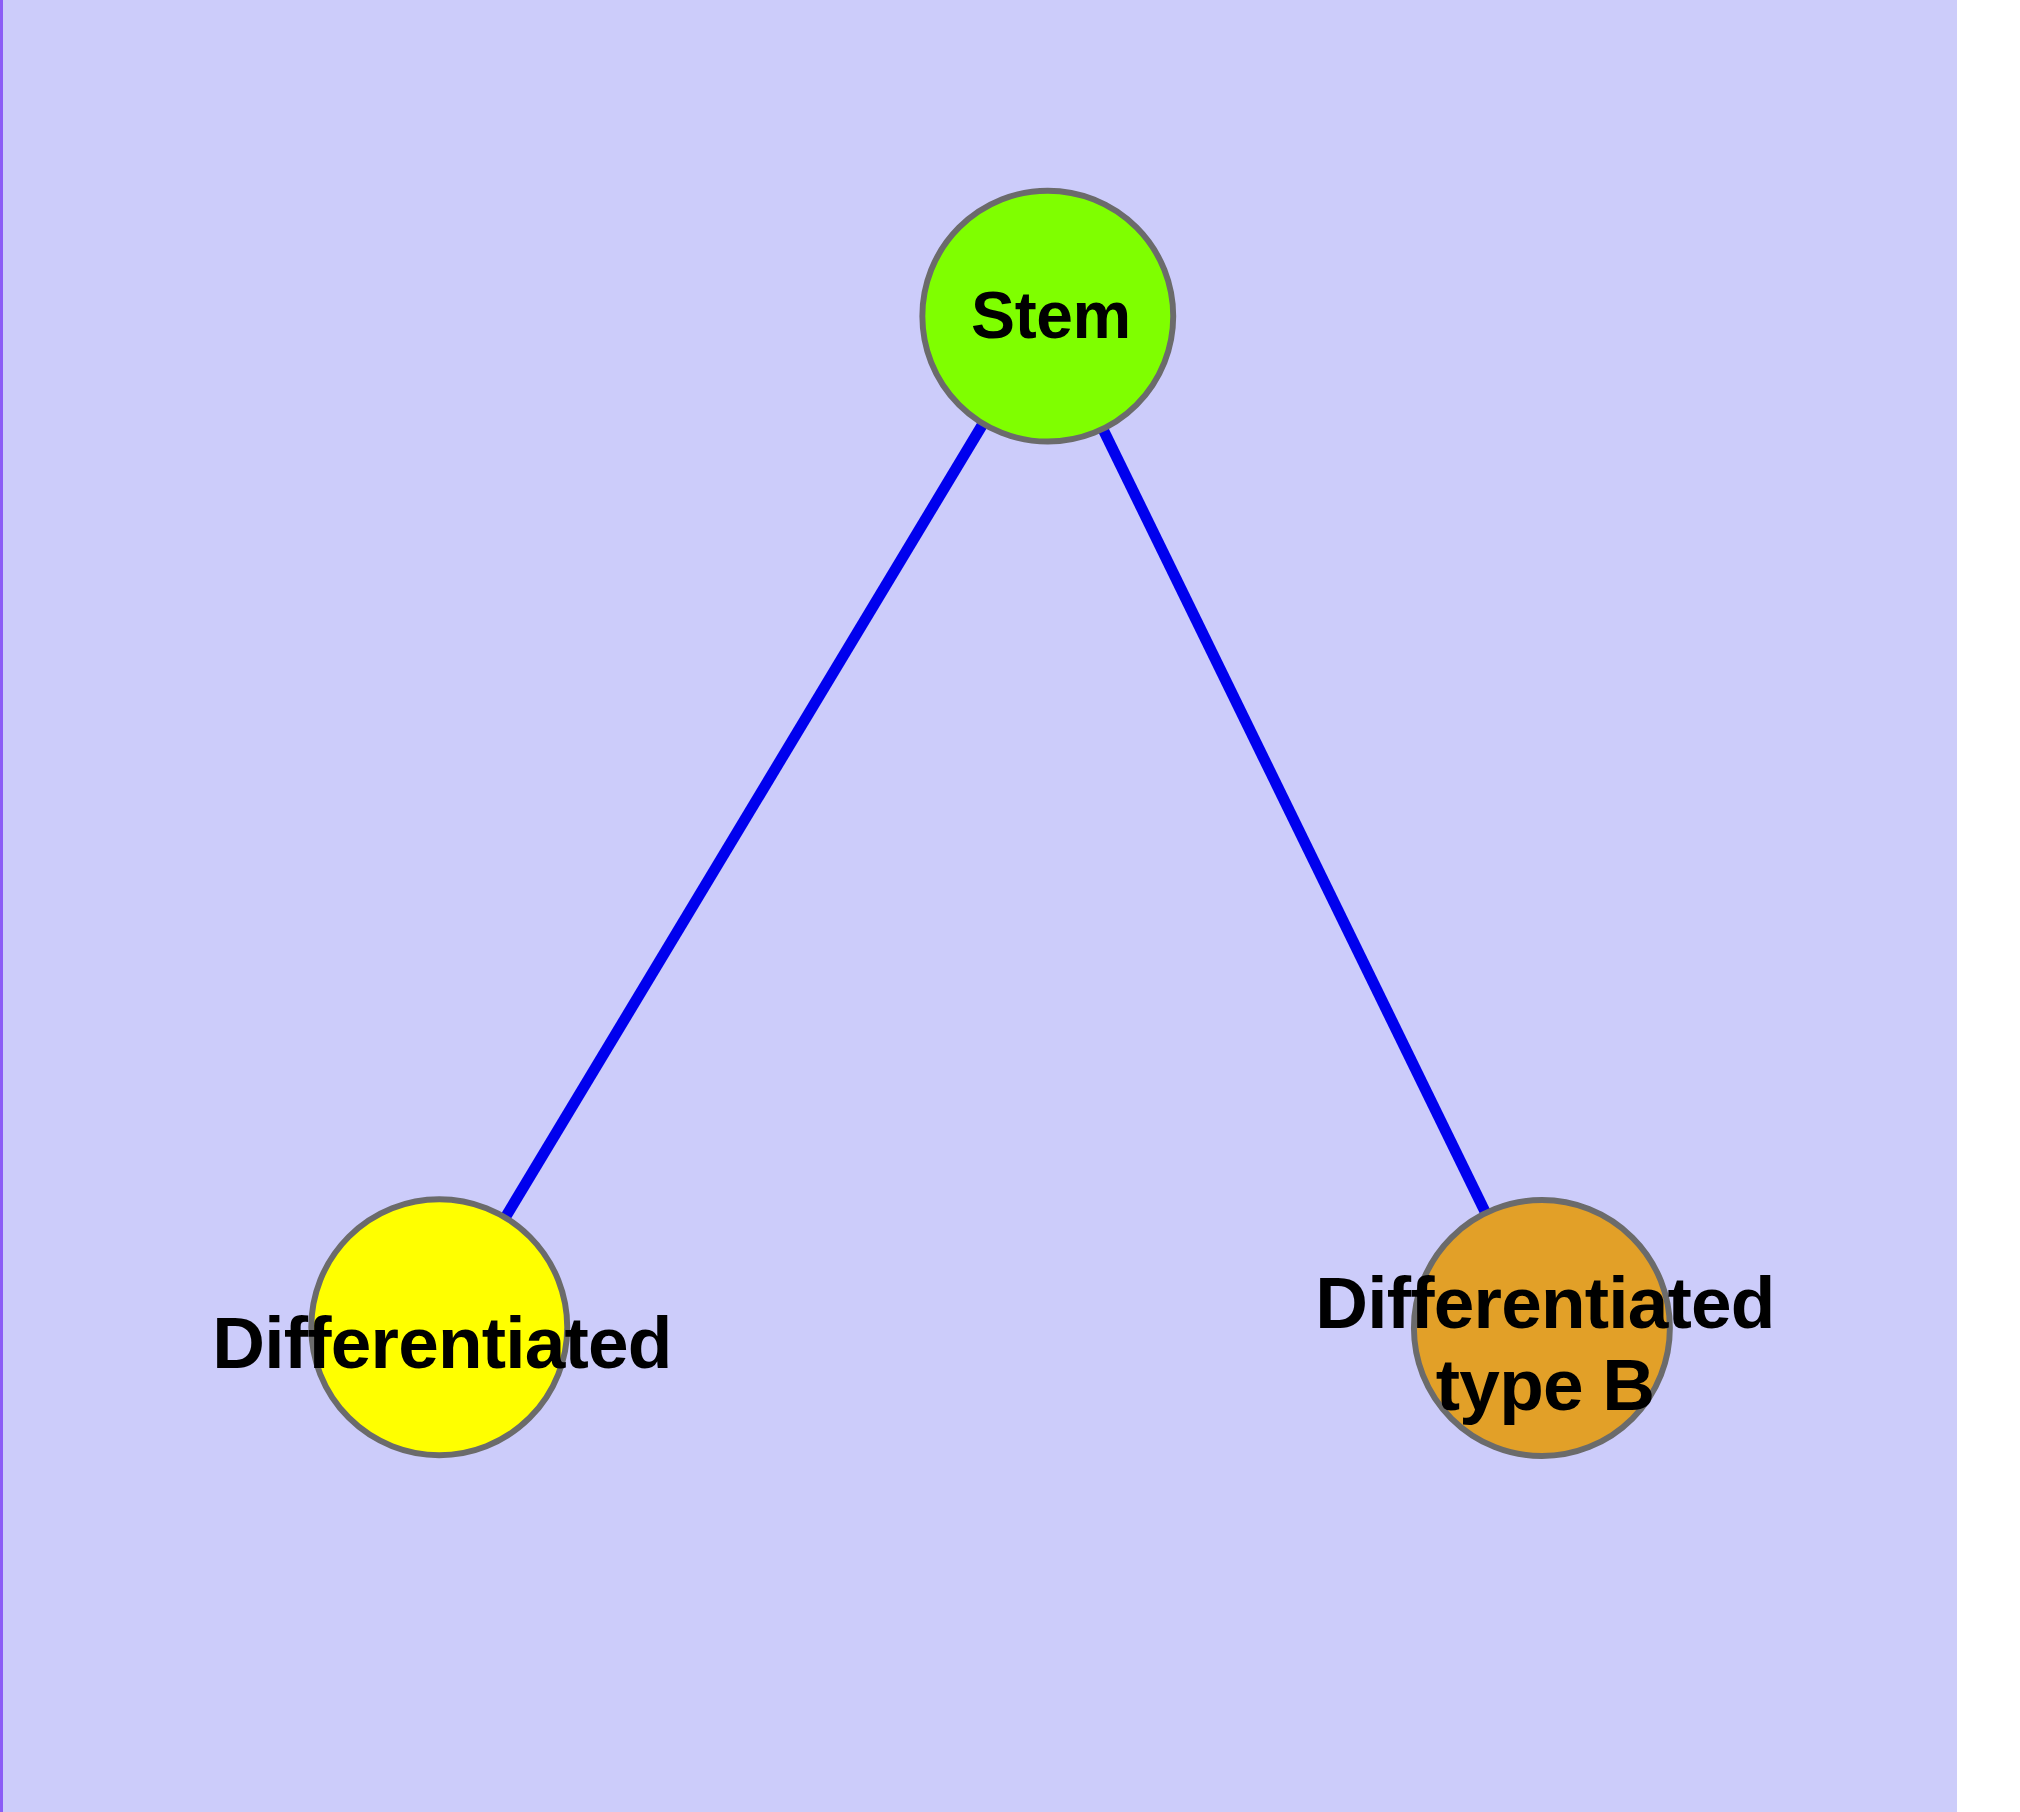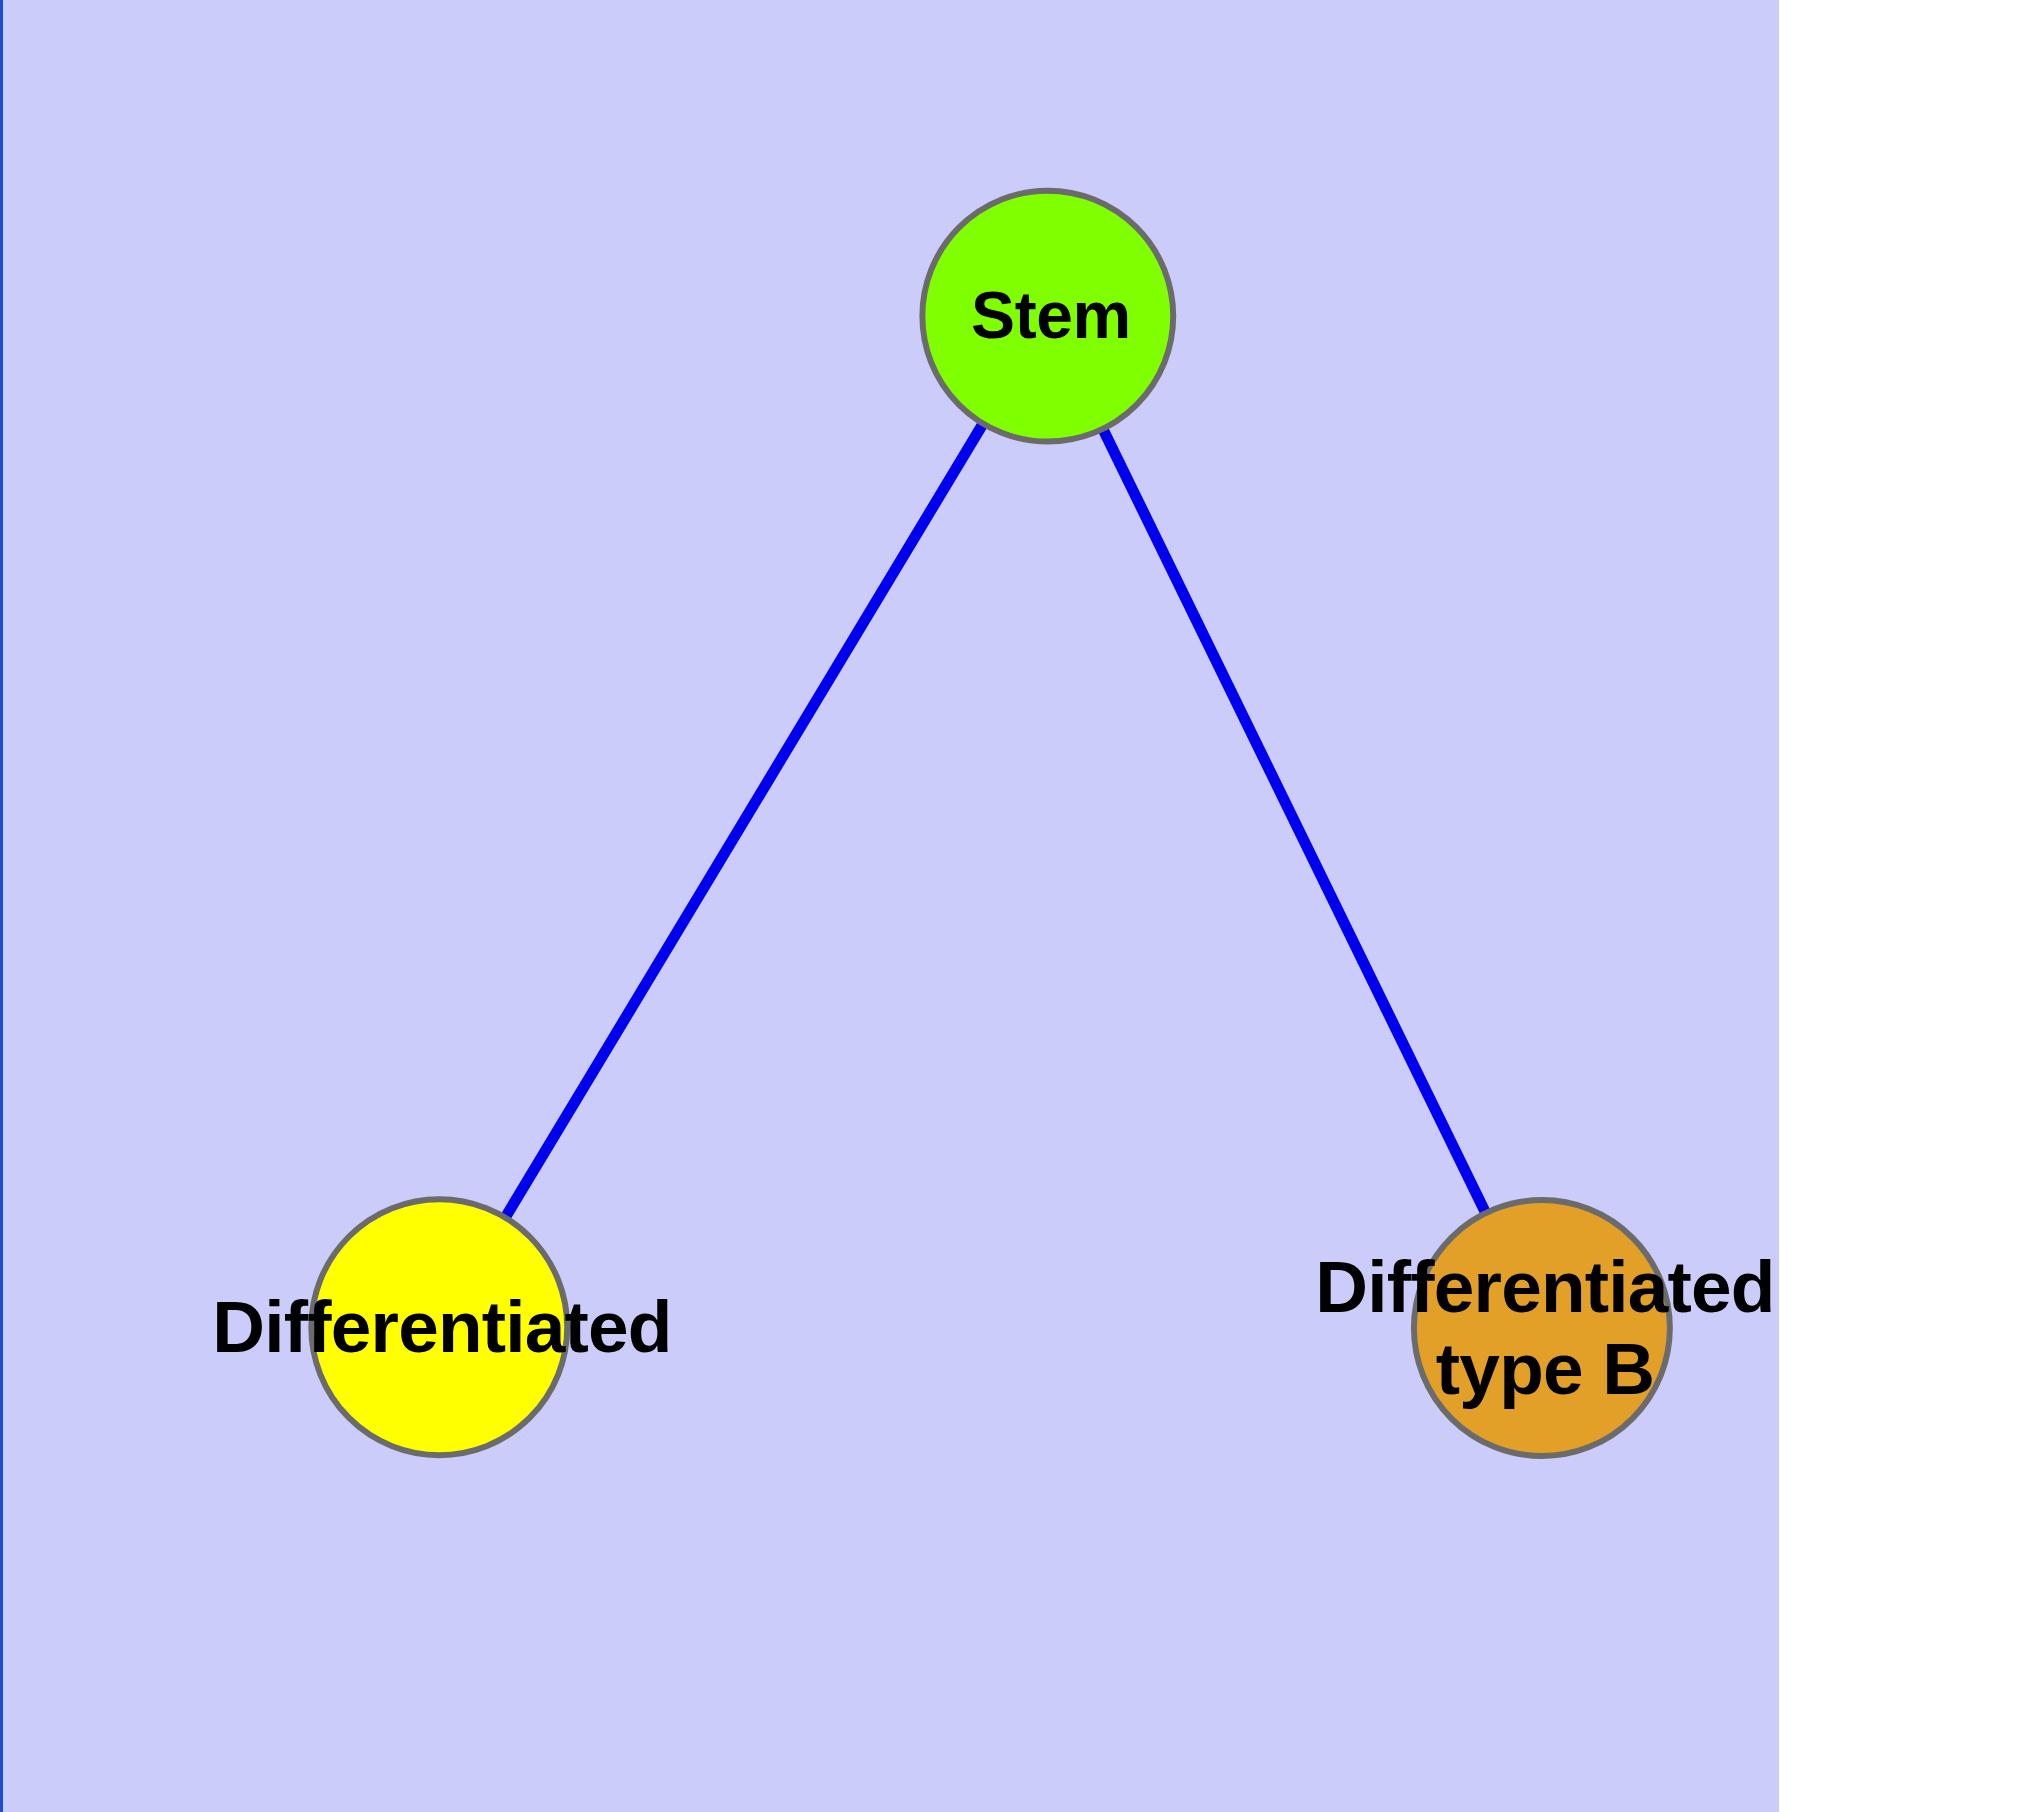--- a/index.html
+++ b/index.html
@@ -3,23 +3,23 @@
 <meta charset="utf-8">
 <title>Cell Differentiation Graph</title>
 <style>
   html, body {
     margin: 0;
     padding: 0;
     background: #ffffff;
   }
   #canvas {
     position: relative;
-    width: 1779px;
+    width: 1957px;
     height: 1812px;
-    background: #1d4ed8;
+    background: #8b5cf6;
     overflow: hidden;
     font-family: "Liberation Sans", "DejaVu Sans", sans-serif;
   }
   #plot-area {
     position: absolute;
     left: 3.4px;
     top: 0px;
     width: 2017px;
     height: 1812px;
     background: #ccccfa;
@@ -41,20 +41,21 @@
     pointer-events: none;
     -webkit-font-smoothing: antialiased;
   }
   .node-label.root {
     font-size: 66px;
     letter-spacing: -0.4px;
   }
   .node-label.leaf {
     font-size: 73px;
     letter-spacing: -0.8px;
+    margin-top: 16px;
   }
 </style>
 </head>
 <body>
 
 <div id="canvas">
 
   <div id="plot-area" style="background: rgb(204, 204, 250);"></div>
 
   <svg id="graph-svg" viewBox="0 0 2384 2138">

